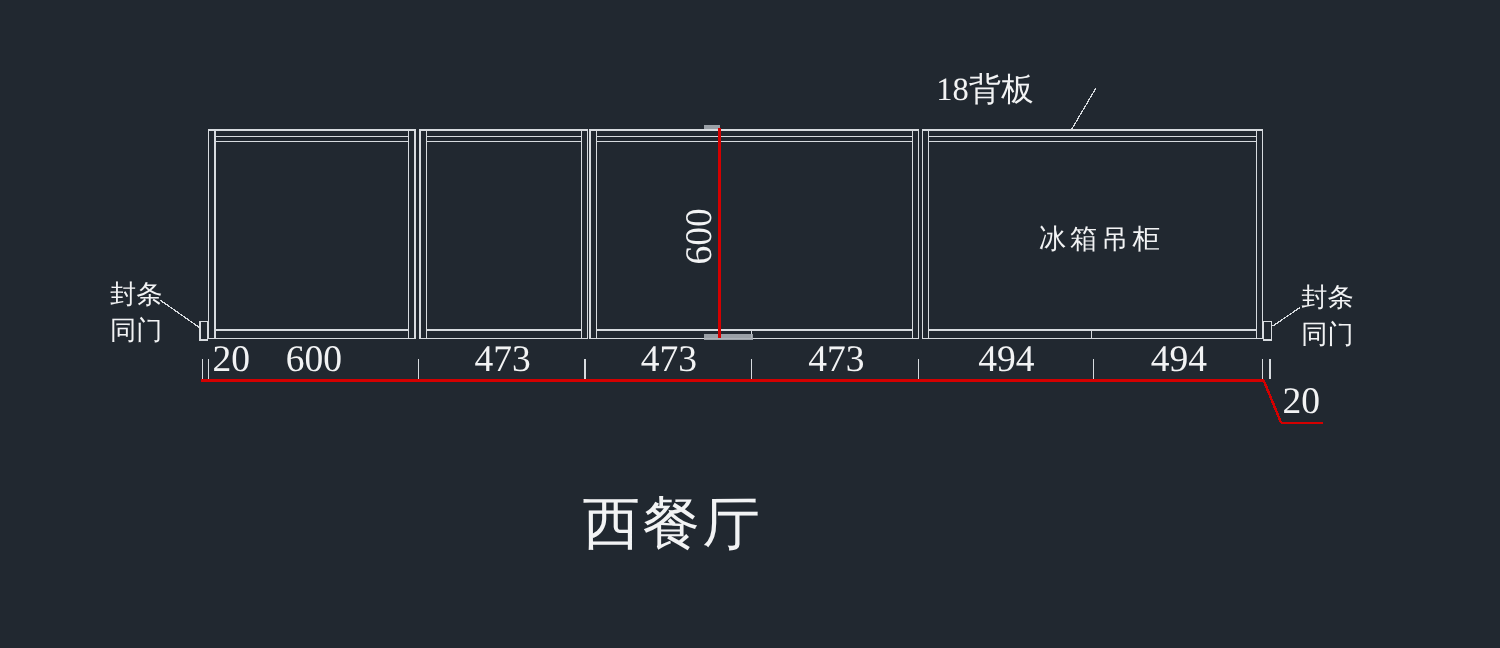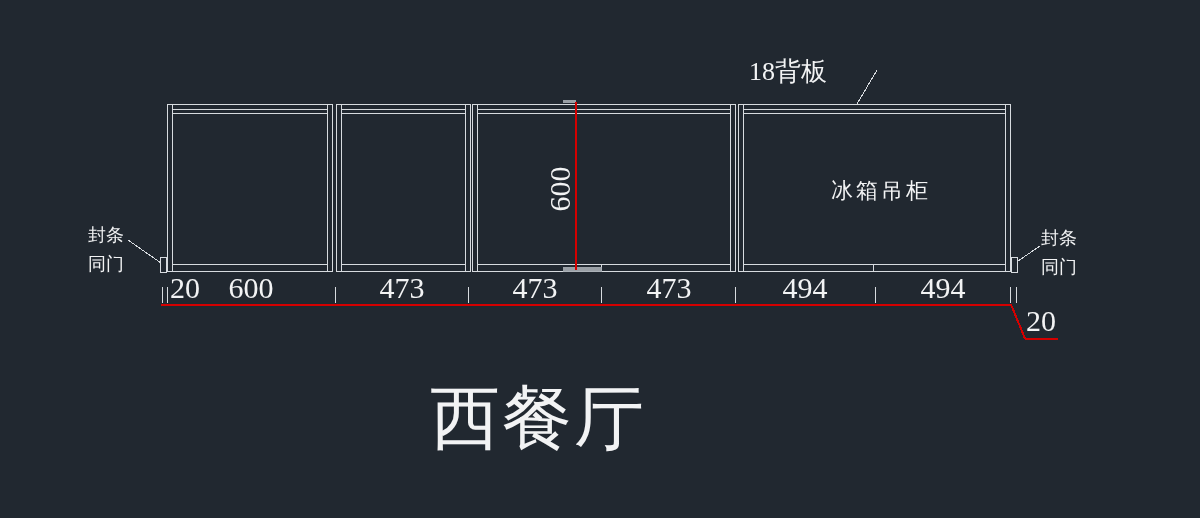--- a/index.html
+++ b/index.html
@@ -18,30 +18,30 @@
     color:var(--text);
   }
   svg{position:absolute;left:0;top:0;}
   .wline{stroke:var(--lines);stroke-width:1;fill:none;}
   .wrect{stroke:var(--lines);stroke-width:1;fill:none;}
   .rline{stroke:var(--dimension);stroke-width:2;fill:none;}
   .grip{fill:#a7adb4;opacity:.9;}
   .t{position:absolute;white-space:nowrap;color:var(--text);}
   .back-panel{left:749px;top:54px;font-size:26px;}
   .cabinet-label{left:881px;top:191px;transform:translate(-50%,-50%);font-size:22px;letter-spacing:3px;}
-  .seal{font-size:18px;line-height:29px;}
+  .seal{font-size:21px;line-height:29px;}
   .seal span{display:block;}
   .seal-left{left:88px;top:221px;}
   .seal-right{left:1041px;top:224px;}
   .height-dim{left:560px;top:189px;transform:translate(-50%,-50%) rotate(-90deg);font-size:30px;}
   .dim{font-size:30px;transform:translate(-50%,-100%);top:305px;}
   .dim-0{left:185px;} .dim-1{left:251px;} .dim-2{left:402px;} .dim-3{left:535px;}
   .dim-4{left:669px;} .dim-5{left:805px;} .dim-6{left:943px;}
   .right-offset{left:1041px;top:338px;transform:translate(-50%,-100%);font-size:30px;}
-  .title{left:538px;top:419px;transform:translate(-50%,-50%);font-size:70px;letter-spacing:2px;}
+  .title{left:538px;top:419px;transform:translate(-50%,-50%);font-size:46px;letter-spacing:2px;}
 </style>
 </head>
 <body>
 
 <div class="canvas">
 
   <svg width="1200" height="518" viewBox="0 0 1200 518" shape-rendering="crispEdges">
 
     <g>
       <rect class="wrect" x="167" y="104" width="165" height="167"></rect>

